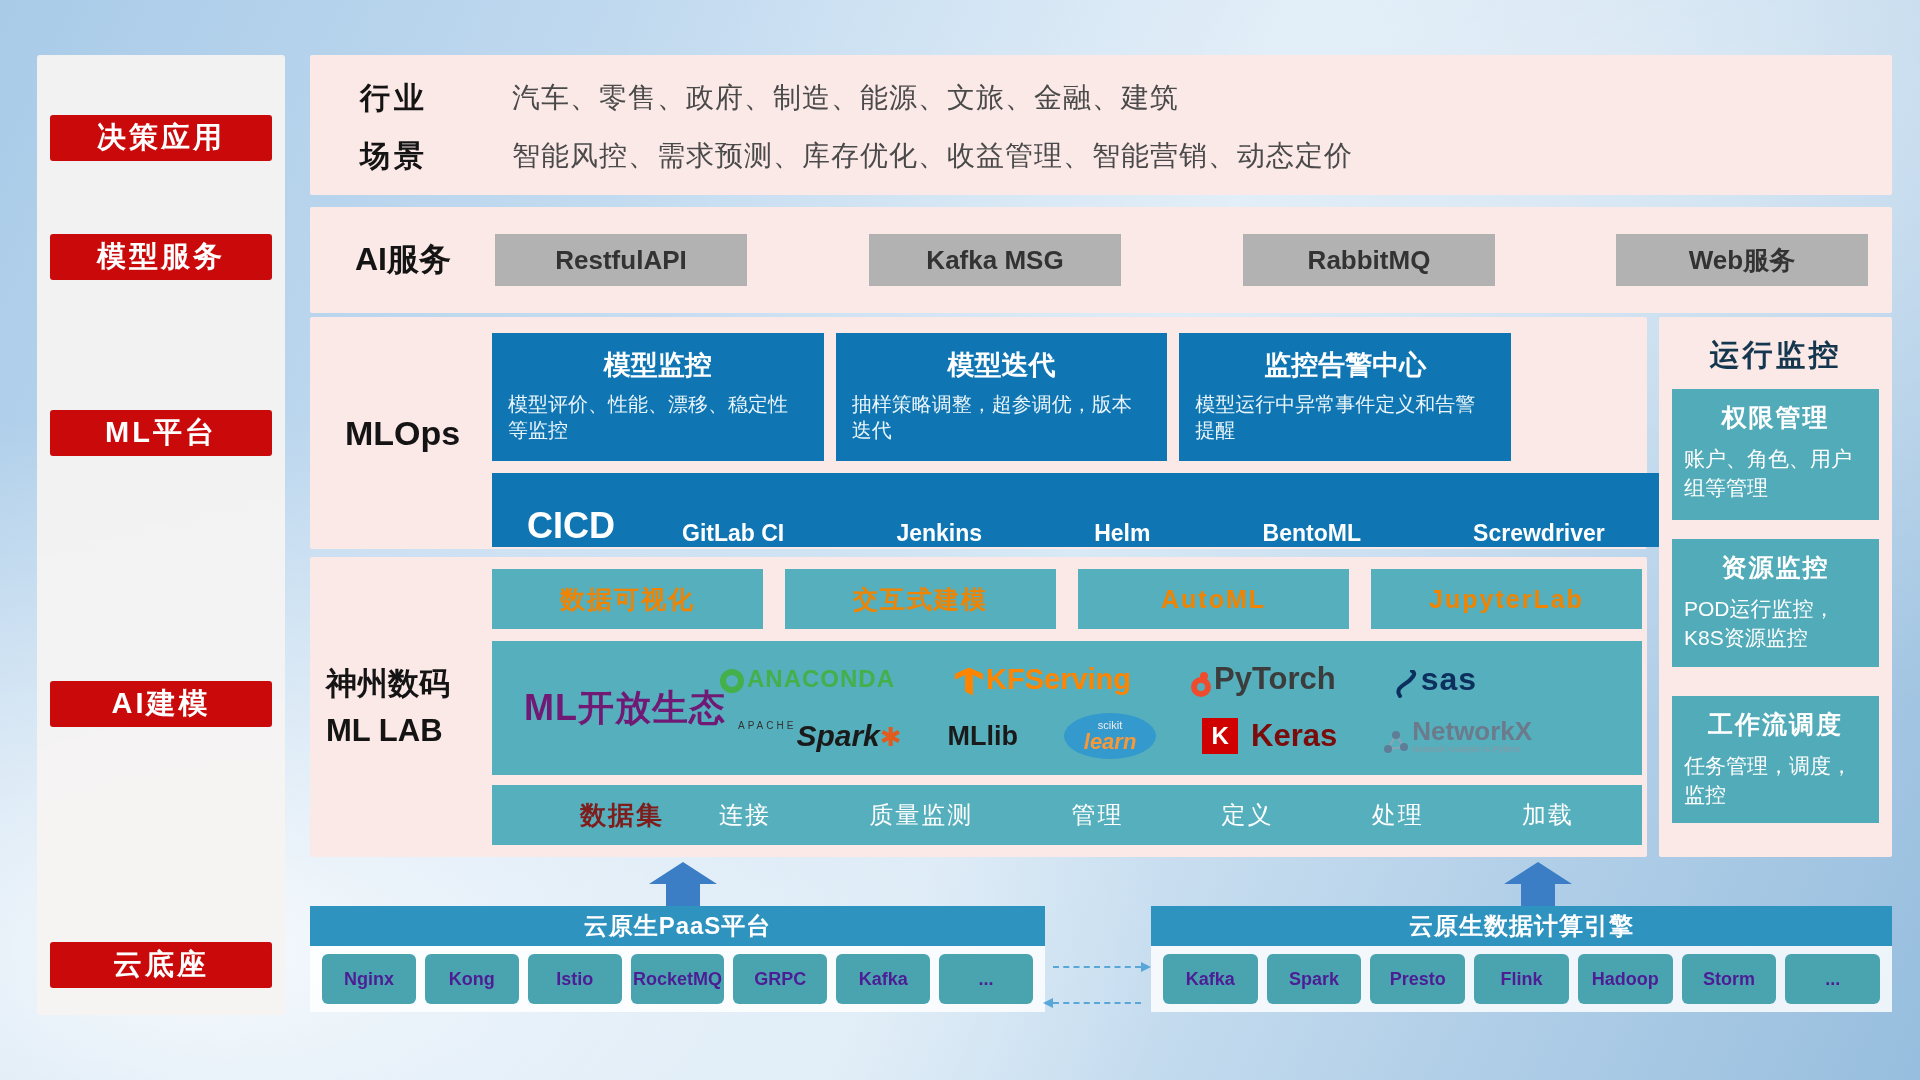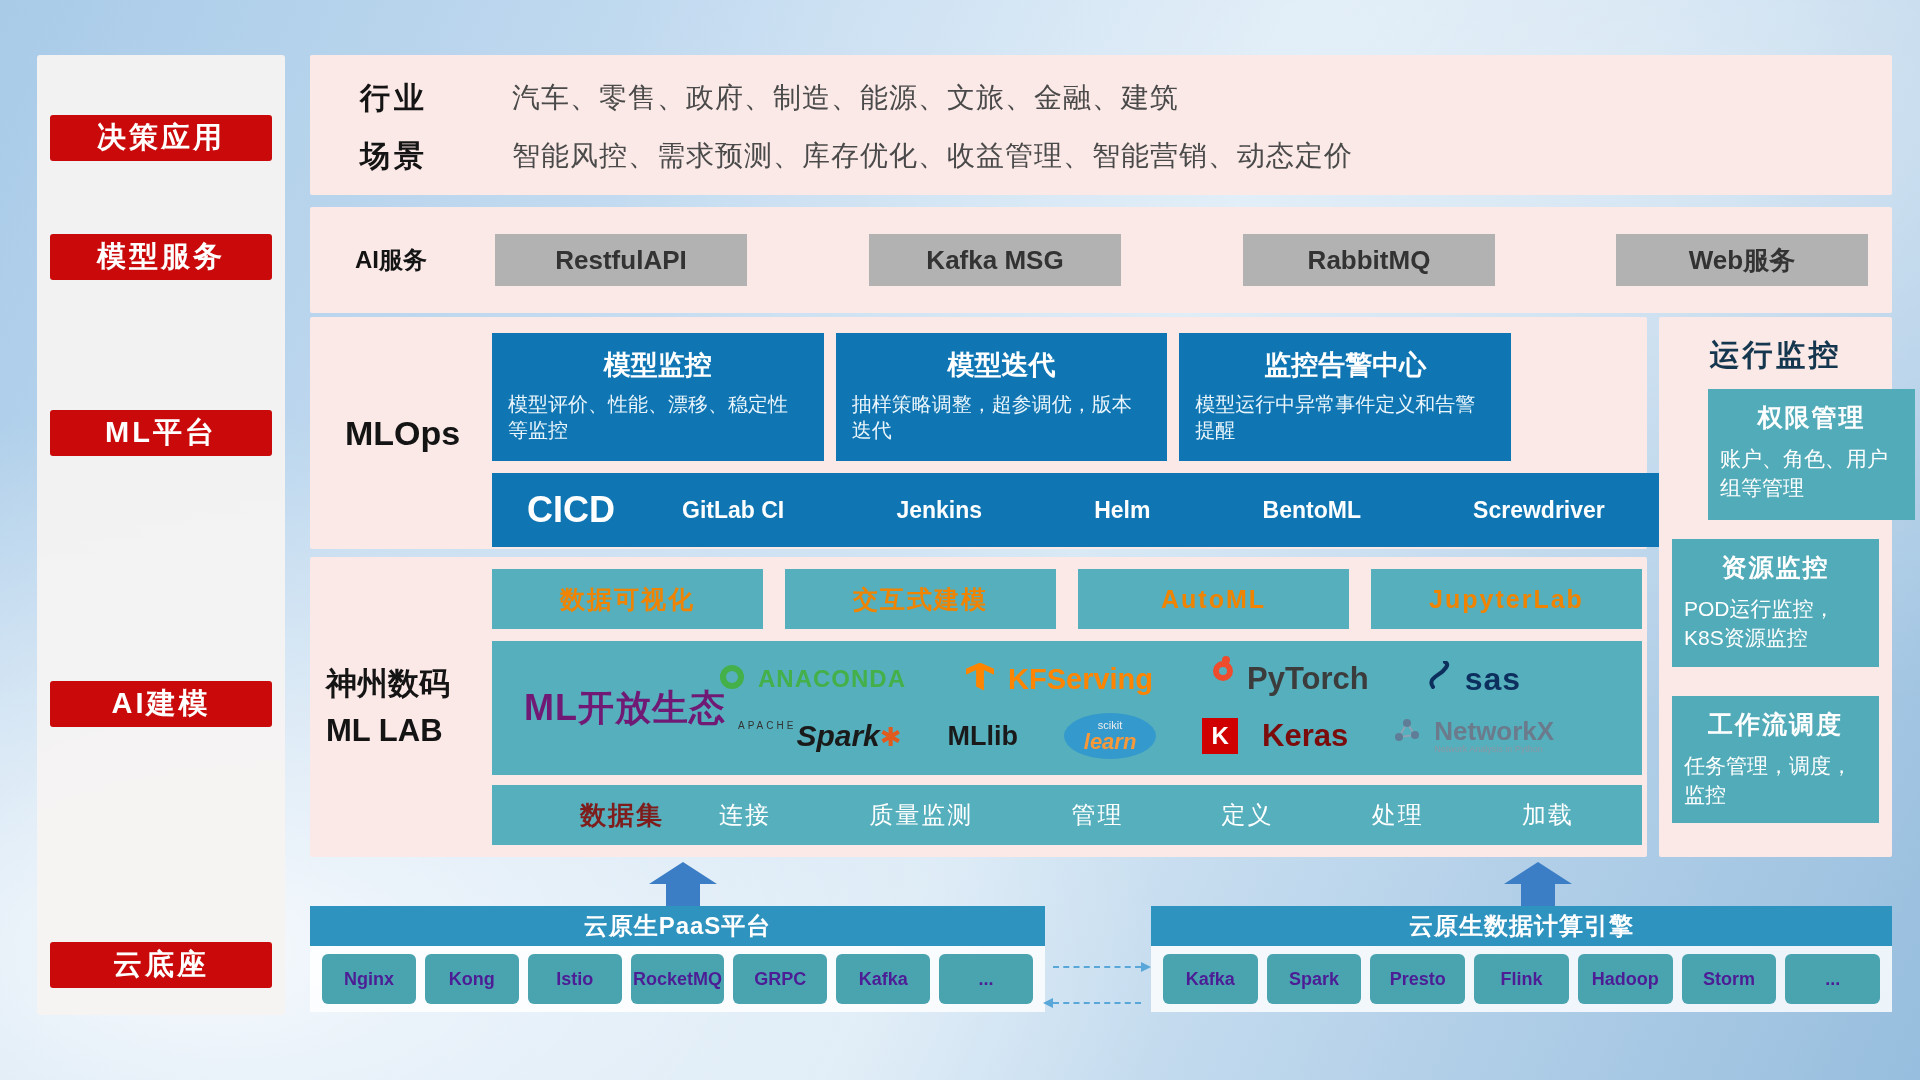--- a/index.html
+++ b/index.html
@@ -23,48 +23,48 @@
   .p-ai {left:310px; top:207px; width:1582px; height:106px;}
   .p-mlops{left:310px; top:317px; width:1337px; height:232px;}
   .p-mllab{left:310px; top:557px; width:1337px; height:300px;}
   .p-mon{left:1659px; top:317px; width:233px; height:540px;}
   
   .ind-row{position:absolute; left:50px; height:42px; display:flex; align-items:center;}
   .ind-label{font-weight:bold; font-size:30px; color:#141414; width:152px; letter-spacing:4px;}
   .ind-text{font-size:28px; color:#4a4a4a; letter-spacing:1px;}
   
   .ai-label{position:absolute; left:45px; top:50%; transform:translateY(-50%);
-    font-weight:bold; font-size:24px; color:#141414;}
+    font-weight:bold; font-size:32px; color:#141414;}
   .gray-btn{position:absolute; top:27px; width:252px; height:52px; background:#b2b2b2;
     color:#333; font-weight:bold; font-size:26px; display:flex; align-items:center; justify-content:center;}
   
   .mlops-label{position:absolute; left:35px; top:50%; transform:translateY(-50%);
     font-weight:bold; font-size:34px; color:#141414;}
   .mlops-cards{position:absolute; left:182px; top:16px; width:1019px; height:128px; display:flex; gap:12px;}
   .blue-card{flex:1; background:#0f76b3; color:#fff; padding:10px 16px;}
   .blue-card .bc-title{text-align:center; font-weight:bold; font-size:27px; margin:4px 0 8px;}
   .blue-card .bc-desc{font-size:20px; line-height:1.3; color:#eaf5fc;}
   .cicd-bar{position:absolute; left:182px; top:156px; width:1388px; height:74px; background:#0f76b3;
-    display:flex; align-items:center; color:#fff;}
+    display:flex; align-items:flex-end; color:#fff;}
   .cicd-label{font-weight:bold; font-size:36px; margin-left:35px; width:125px;}
   .cicd-tools{flex:1; display:flex; justify-content:space-between; padding:0 48px 0 30px;}
   .cicd-tool{font-weight:bold; font-size:23px;}
   
   .mllab-label{position:absolute; left:16px; top:50%; transform:translateY(-50%); width:165px;
     font-weight:bold; font-size:31px; color:#141414; line-height:1.5;}
   .lab-toprow{position:absolute; left:182px; top:12px; width:1150px; height:60px; display:flex; gap:22px;}
   .teal-chip{flex:1; background:#55afbc; color:#f08300; font-weight:bold; font-size:25px;
     display:flex; align-items:center; justify-content:center; letter-spacing:2px;}
   .eco-block{position:absolute; left:182px; top:84px; width:1150px; height:134px; background:#55afbc;}
   .eco-label{position:absolute; left:32px; top:50%; transform:translateY(-50%);
     color:#701a75; font-weight:bold; font-size:36px; letter-spacing:1px;}
   .logo-row{position:absolute; display:flex; align-items:center;}
   .lr1{left:228px; top:14px; height:48px; gap:60px;}
   .lr2{left:246px; top:68px; height:54px; gap:46px;}
-  .logo{display:flex; align-items:flex-start; gap:14px;}
+  .logo{display:flex; align-items:flex-end; gap:3px;}
   .ana-ring{width:24px; height:24px; border:6px solid #43b049; border-radius:50%; display:inline-block;}
   .ana-text{color:#43b049; font-weight:bold; font-size:24px; letter-spacing:1px;}
   .tf-icon{width:28px; height:28px; background:#ff8500; display:inline-block;
     clip-path:polygon(50% 0,100% 22%,100% 44%,64% 27%,64% 100%,36% 86%,36% 27%,0 44%,0 22%);}
   .tf-text{color:#ff8500; font-weight:bold; font-size:29px;}
   .pt-icon{width:20px; height:20px; border:6px solid #ee4c2c; border-radius:50%; position:relative; display:inline-block;}
   .pt-icon::after{content:""; position:absolute; top:-11px; right:-3px; width:8px; height:8px;
     background:#ee4c2c; border-radius:50%;}
   .pt-text{color:#3c3c3c; font-size:31px; font-weight:600;}
   .sas-text{color:#0c2f5e; font-weight:bold; font-size:32px; letter-spacing:1px;}
@@ -85,21 +85,21 @@
   .nx-sub{font-size:9px; color:#8a97a5;}
   .ds-row{position:absolute; left:182px; top:228px; width:1150px; height:60px; background:#55afbc;
     display:flex; align-items:center;}
   .ds-label{color:#7f1d1d; font-weight:bold; font-size:26px; margin-left:88px; letter-spacing:2px;}
   .ds-items{flex:1; display:flex; justify-content:space-between; padding:0 68px 0 55px;}
   .ds-item{color:#fff; font-size:24px; letter-spacing:2px;}
   
   .mon-title{position:absolute; top:18px; width:100%; text-align:center;
     font-weight:bold; font-size:30px; color:#14364e; letter-spacing:3px;}
   .mon-card{position:absolute; left:13px; width:207px; background:#52abb8; color:#fff;}
-  .mc1{top:72px; height:131px;margin-left:36px;} .mc2{top:222px; height:128px;} .mc3{top:379px; height:127px;}
+  .mc1{top:72px; height:131px;} .mc2{top:222px; height:128px;} .mc3{top:379px; height:127px;}
   .mon-card .mc-title{text-align:center; font-weight:bold; font-size:25px; padding-top:12px; letter-spacing:2px;}
   .mon-card .mc-desc{font-size:21px; line-height:1.4; padding:10px 12px 0;}
   
   .up-arrow{position:absolute; top:862px;}
   .bbar{position:absolute; top:906px; height:40px; background:#2f93c0; color:#fff;
     font-weight:bold; font-size:24px; display:flex; align-items:center; justify-content:center; letter-spacing:1px;}
   .bb-left{left:310px; width:735px;}
   .bb-right{left:1151px; width:741px;}
   .strip{position:absolute; top:946px; height:66px; background:rgba(255,255,255,.82);
     display:flex; align-items:center; gap:9px; padding:0 12px;}

